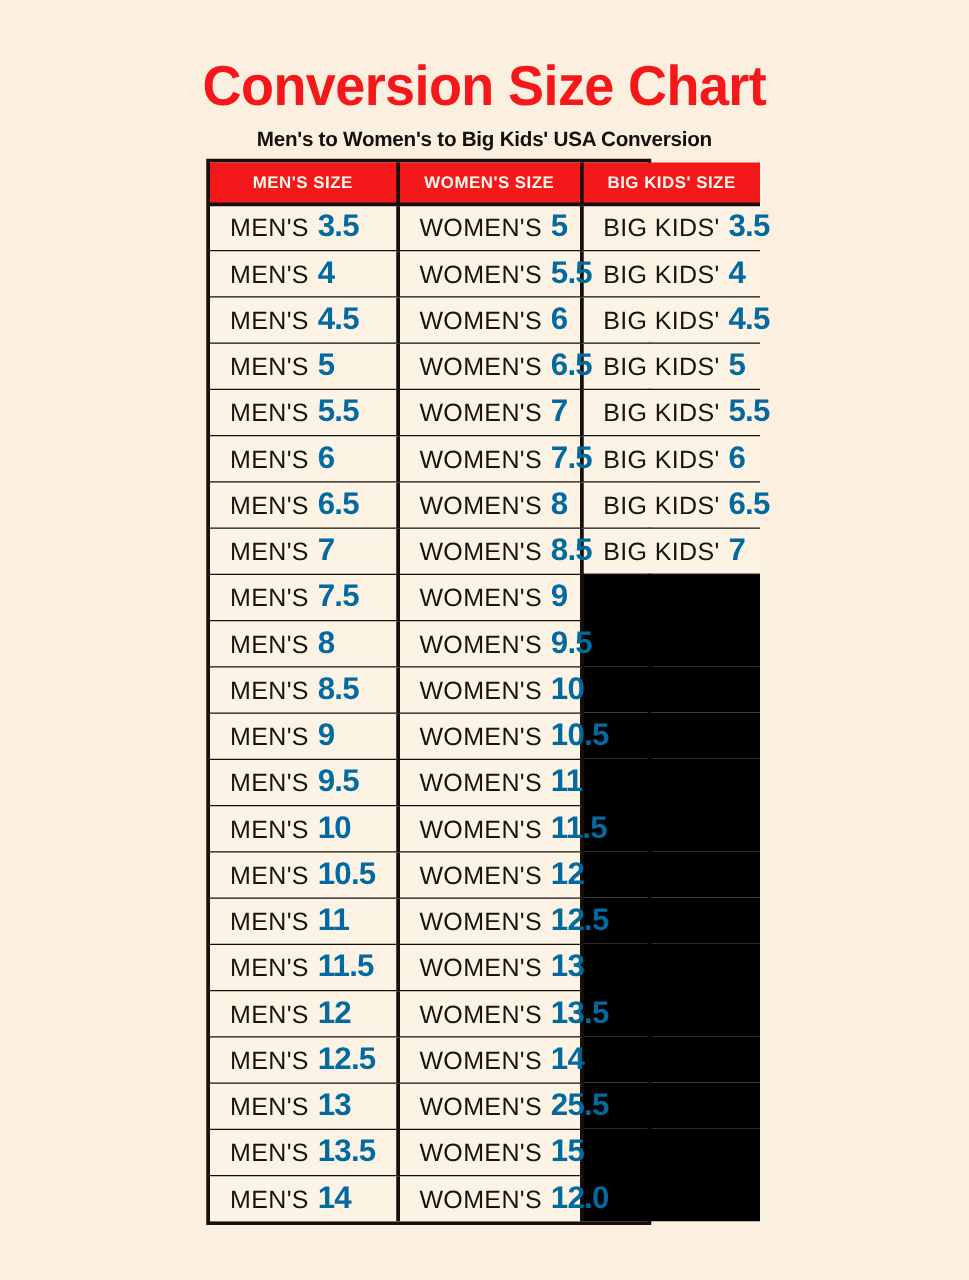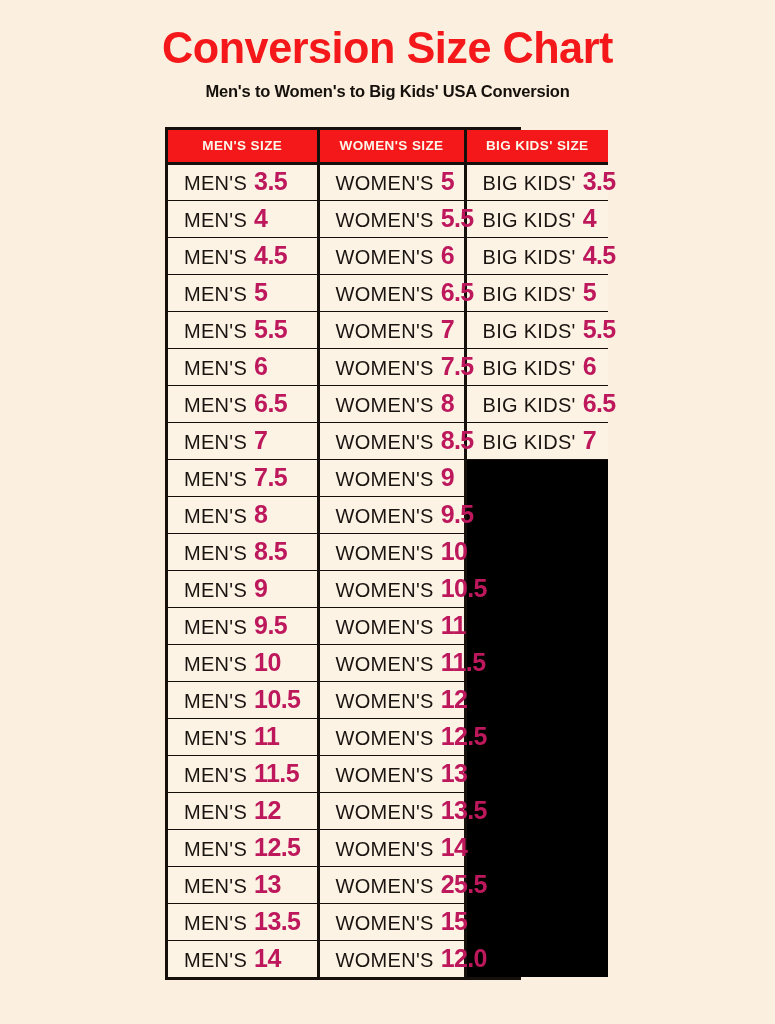--- a/index.html
+++ b/index.html
@@ -18,21 +18,21 @@
   .page {
     width: 775px;
     height: 1024px;
     position: relative;
     box-sizing: border-box;
   }
 
   
   .heading-block {
     text-align: center;
-    padding-top: 24px;
+    padding-top: 45px;
   }
   .chart-title {
     font-family: "Liberation Sans", sans-serif;
     font-size: 45px;
     line-height: 48px;
     font-weight: 700;
     color: #F4181A;
     letter-spacing: -0.5px;
     transform: scaleX(0.96);
     margin: 0;
@@ -104,21 +104,21 @@
   }
   .unit-label {
     font-size: 20px;
     font-weight: 400;
     color: #1A1410;
     letter-spacing: 0.3px;
   }
   .size-value {
     font-size: 25px;
     font-weight: 700;
-    color: #be185d;
+    color: #0369a1;
     letter-spacing: -0.6px;
     line-height: 1;
   }
 
   
   .size-table td.blank-cell {
     background: #000000;
     border-bottom: none;
     border-right: none;
   }

